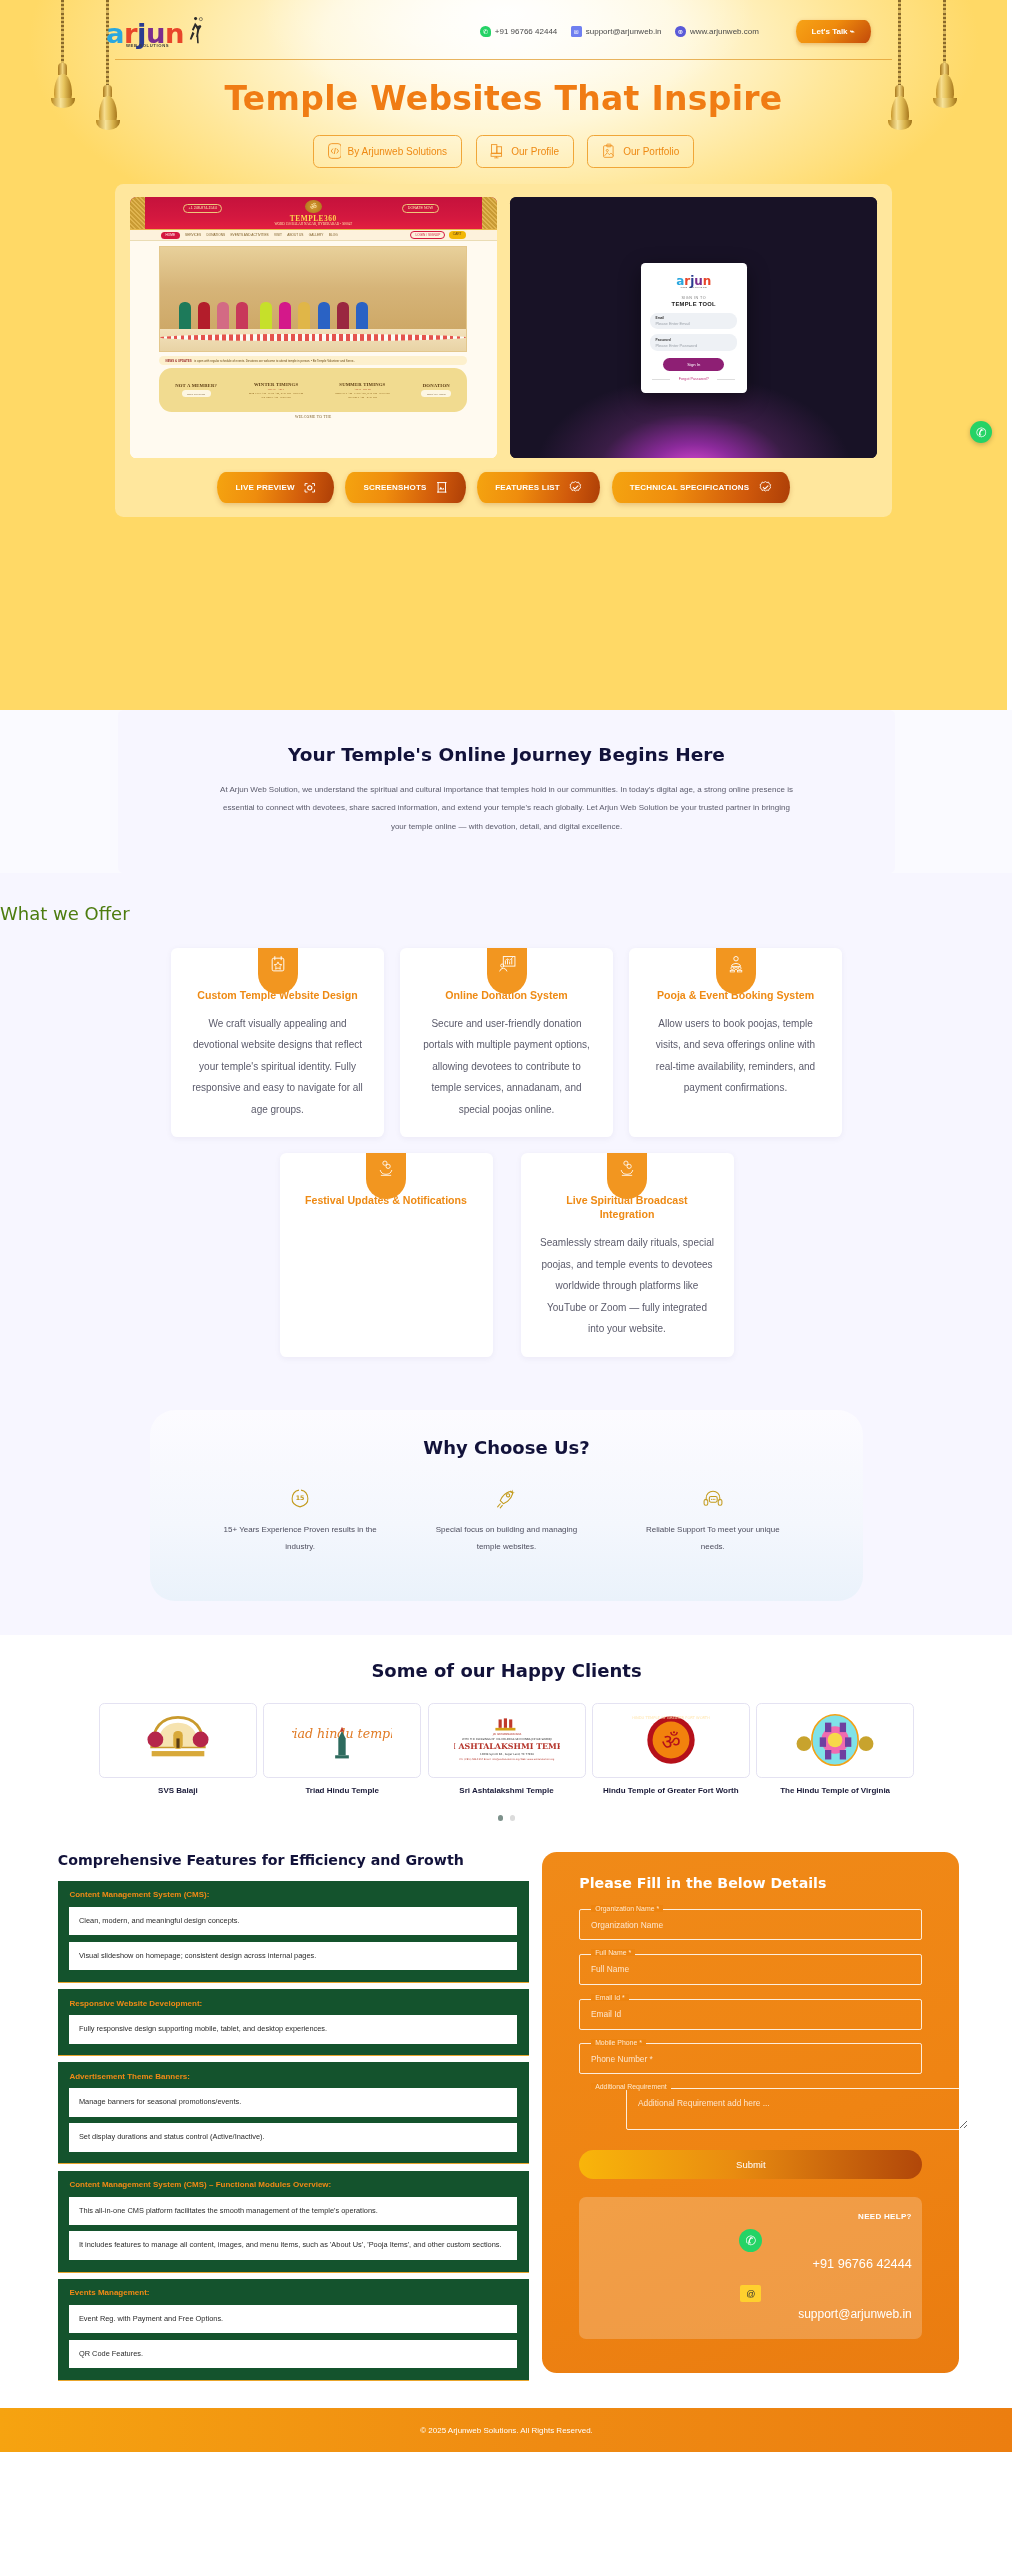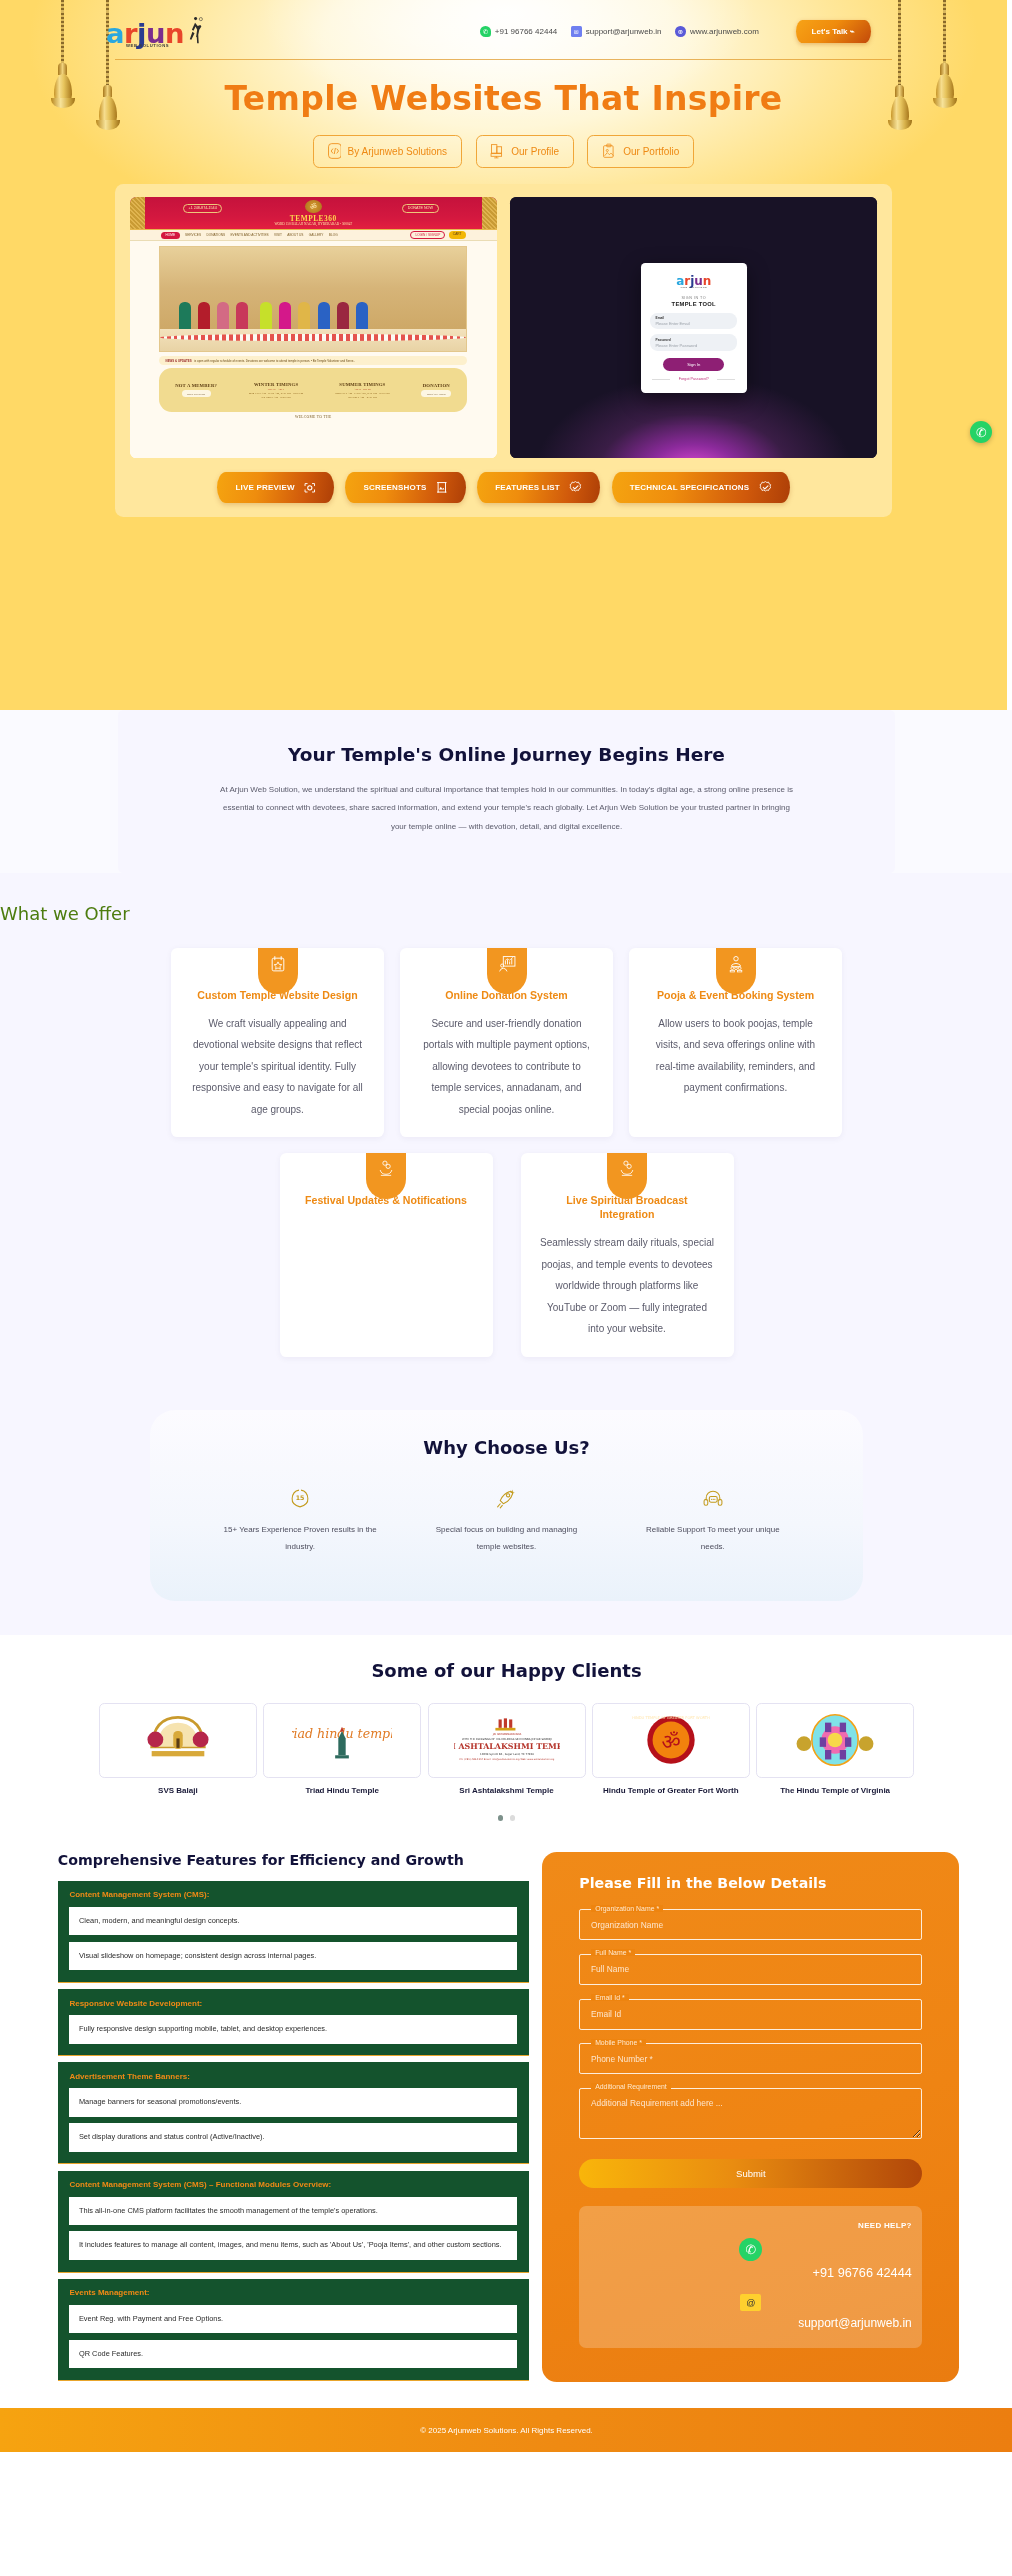--- a/index.html
+++ b/index.html
@@ -242,21 +242,21 @@
   .ffield { position: relative; margin-bottom: 13.7px; }
   .ffield > .flabel {
     position:absolute; left: 11.6px; top: -4.7px; background: #ee840f; padding: 0 4.2px;
     font-size: 6.9px; color: #ffe9cf;
   }
   .ffield input, .ffield textarea {
     width: 100%; background: transparent; border: 0.5px solid rgba(255,255,255,.85);
     border-radius: 2.1px; color:#fff; font-size: 8.4px; padding: 9.5px 10.6px;
     font-family:"Liberation Sans",sans-serif; outline:none;
   }
-  .ffield textarea { height: 51px; resize: vertical; }
+  .ffield textarea { height: 42px; resize: vertical; margin-left: 47px; }
   .ffield input::placeholder, .ffield textarea::placeholder { color:#fde6ce; }
   .submit-btn {
     width: 100%; margin-top: 4.2px; border:none; cursor:pointer; color:#fff;
     background: linear-gradient(90deg,#f9b50a 0%, #e98c10 45%, #b14709 100%);
     border-radius: 16px; padding: 9px 0; font-size: 9.5px;
     font-family:"Liberation Sans",sans-serif;
   }
   .help-card {
     margin-top: 18px; background: rgba(255,255,255,.22); border-radius: 7px;
     padding: 14.8px 10.6px 18px; text-align:right;

